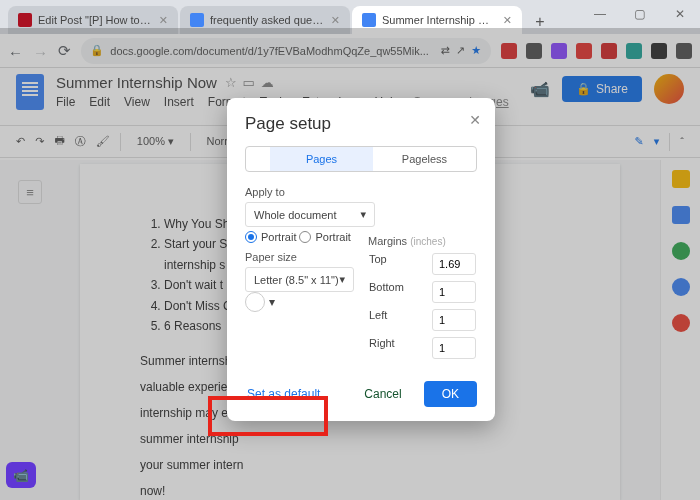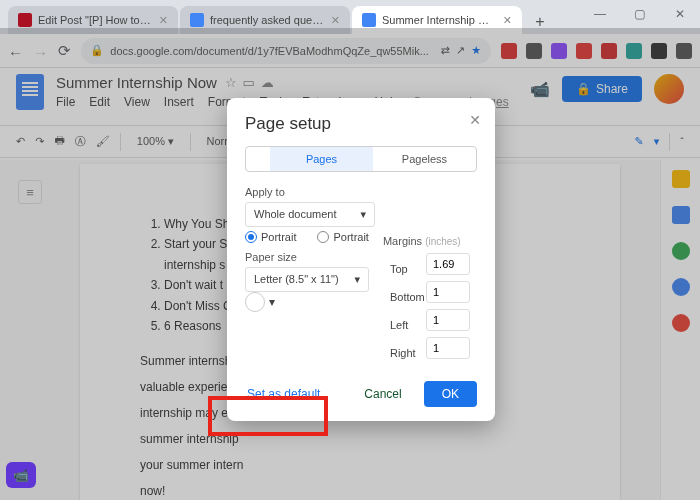--- a/index.html
+++ b/index.html
@@ -53,27 +53,27 @@
 .dialog { position:absolute; left:227px; top:98px; width:268px; background:#fff; border-radius:8px; box-shadow:0 8px 24px rgba(0,0,0,.3); padding:16px 18px 14px; font-size:12px; color:#444; }
 .dialog h2 { font-size:17px; font-weight:400; color:#333; margin-bottom:12px; }
 .dialog-close { position:absolute; top:14px; right:14px; color:#888; font-size:14px; }
 .dlg-tabs { display:flex; border:1px solid #d0d0d0; border-radius:4px; overflow:hidden; margin-bottom:14px; }
 .dlg-tab { flex:1; text-align:center; padding:6px 0; font-size:11px; color:#555; }
 .dlg-tab.active { background:#e8f0fe; color:#1a73e8; font-weight:500;margin-left:24px; }
 .dlg-row { display:flex; gap:14px; }
 .dlg-col { flex:1; }
 .dlg-label { font-size:11px; color:#555; margin:8px 0 4px; }
 .dlg-label .hint { color:#aaa; font-size:10px; }
-.dlg-select { width:100%; padding:5px 8px; font-size:11px; border:1px solid #ddd; border-radius:3px; background:#fff; display:flex; justify-content:space-between; }
-.radio-row { display:flex; gap:21px; font-size:11px; margin:4px 0 8px; }
+.dlg-select { width:100%; padding:5px 8px; font-size:11px; border:1px solid #ddd; border-radius:3px; background:#fff; display:flex; justify-content:space-between; align-items:center; }
+.radio-row { display:flex; gap:3px; font-size:11px; margin:4px 0 8px; }
 .radio { display:flex; align-items:center; gap:4px; }
 .radio-dot { width:12px; height:12px; border:1.5px solid #888; border-radius:50%; display:inline-block; position:relative; }
 .radio-dot.sel { border-color:#1a73e8; }
 .radio-dot.sel::after { content:""; position:absolute; inset:2px; background:#1a73e8; border-radius:50%; }
-.margin-row { display:flex; align-items:flex-end; justify-content:space-between; margin:6px 7px; font-size:11px; }
+.margin-row { display:flex; align-items:flex-start; justify-content:space-between; margin:6px 1px; font-size:11px; }
 .margin-input { width:44px; padding:4px 6px; border:1px solid #ddd; border-radius:3px; font-size:11px; text-align:left; }
 .color-swatch { width:20px; height:20px; border:1px solid #ccc; border-radius:50%; }
 .dlg-footer { display:flex; align-items:center; margin-top:16px; gap:10px; }
 .set-default { color:#1a73e8; font-size:12px; padding:6px 2px; }
 .dlg-spacer { flex:1; }
 .btn-cancel { color:#14532d; background:transparent; border:none; font-size:12px; padding:6px 12px; }
 .btn-ok { background:#1a73e8; color:#fff; border:none; font-size:12px; padding:6px 18px; border-radius:4px; }
 .red-highlight { position:absolute; border:4px solid #e8231a; pointer-events:none; left:208px; top:396px; width:120px; height:40px; }
 
 .meet-badge { position:absolute; left:6px; bottom:12px; width:30px; height:26px; background:#5f36d5; border-radius:6px; display:flex; align-items:center; justify-content:center; color:#fff; font-size:13px; }

